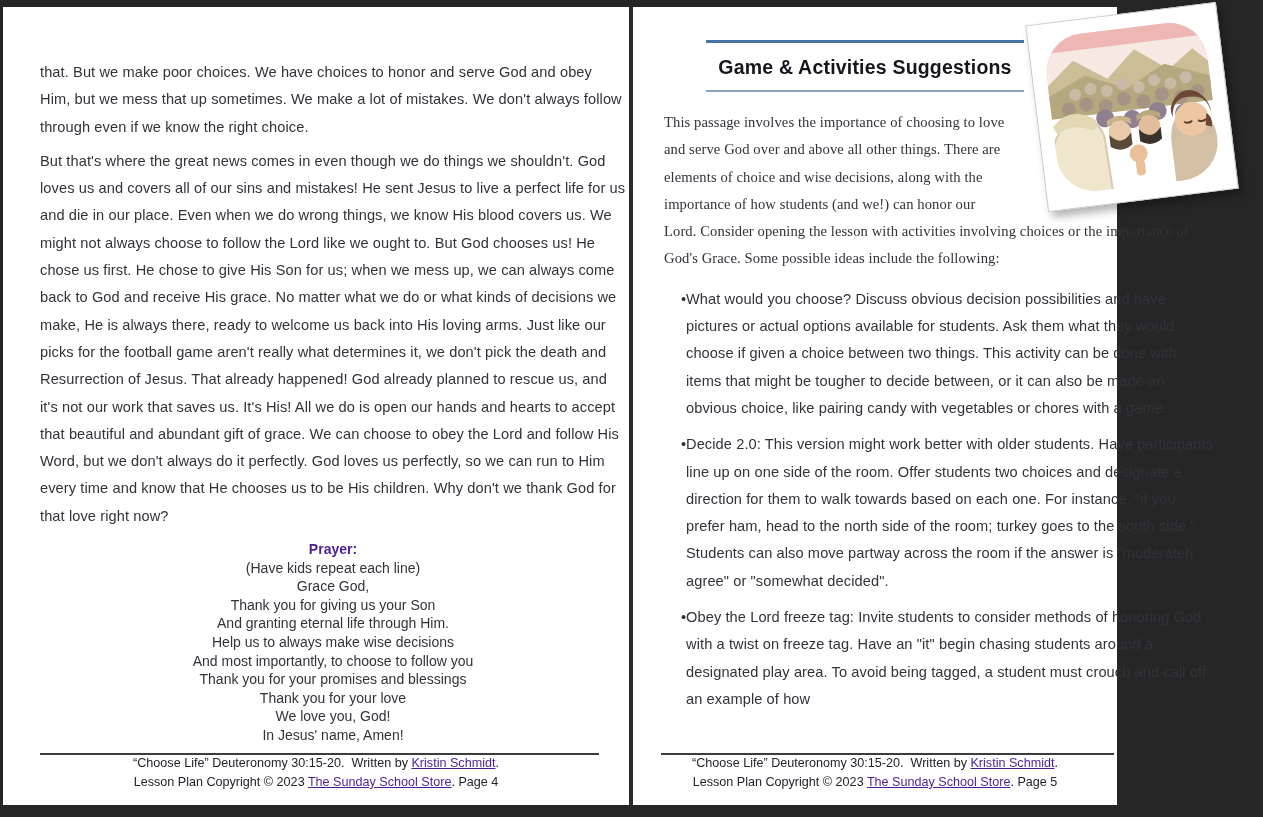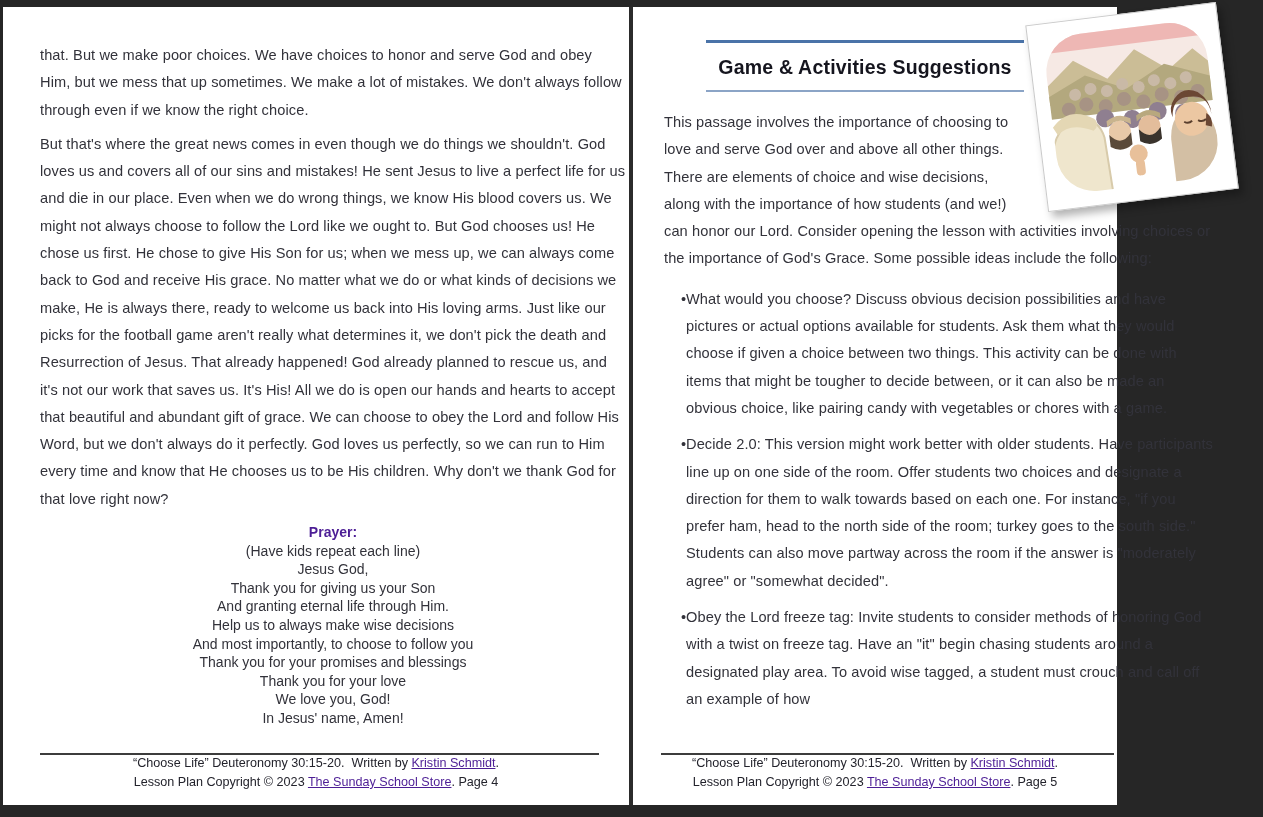--- a/index.html
+++ b/index.html
@@ -16,21 +16,21 @@
     display:flex;
   }
   .page {
     background:#ffffff; position:relative; height:100%;
   }
   .page-left  { width:626px; }
   .gutter { width:4px; background:#2b2b2b; height:100%; }
   .page-right { width:484px; }
 
   
-  .pl-content { padding:35px 2px 0 37px; width:624px; }
+  .pl-content { padding:16px 2px 0 37px; width:624px;margin-top:36px; }
   .body-par {
     font-size:14.6px; line-height:27.3px; color:#32323a;
     letter-spacing:0.1px; width:586px;
   }
   .body-par + .body-par { margin-top:7px; }
   .prayer { margin-top:10px; text-align:center; font-size:14px; line-height:18.6px; width:586px; }
   .prayer-title { font-weight:bold; color:#4c1d95; }
   .prayer-line { color:#32323a; }
 
   
@@ -45,21 +45,21 @@
   
   .pr-content { padding:33px 0 0 31px; width:605px; position:relative; }
   .heading-block { width:318px; margin-left:42px; text-align:center; }
   .heading-rule-top { height:3px; background:#4a73a8; }
   .heading-rule-bottom { height:2px; background:#8ba4c6; }
   .heading-text {
     font-size:19.5px; font-weight:bold; color:#15151e;
     line-height:33px; padding:8px 0 6px 0; letter-spacing:0.2px;
   }
   .intro {
-    margin-top:17px; font-size:14.6px; line-height:27.3px; width:552px; letter-spacing:0.1px;
+    margin-top:17px; font-size:14.6px; line-height:27.3px; width:552px; letter-spacing:0.1px;font-family:Liberation Serif, serif;
   }
   .intro::before { content:""; float:right; width:205px; height:82px; }
   .bullets { margin-top:13px; width:552px; }
   .bullet-item {
     display:flex; margin-top:9px;
     font-size:14.6px; line-height:27.3px; letter-spacing:0.1px;
   }
   .bullet-dot { width:22px; padding-left:17px; flex:none; color:#32323a; }
   .bullet-text { flex:1; padding-right:2px; }
 
@@ -78,21 +78,21 @@
 
 <div class="spread">
 
   <div class="page page-left">
     <div class="pl-content">
       <div class="body-par">that. But we make poor choices. We have choices to honor and serve God and obey Him, but we mess that up sometimes. We make a lot of mistakes. We don't always follow through even if we know the right choice.</div>
       <div class="body-par">But that's where the great news comes in even though we do things we shouldn't. God loves us and covers all of our sins and mistakes! He sent Jesus to live a perfect life for us and die in our place. Even when we do wrong things, we know His blood covers us. We might not always choose to follow the Lord like we ought to. But God chooses us! He chose us first. He chose to give His Son for us; when we mess up, we can always come back to God and receive His grace. No matter what we do or what kinds of decisions we make, He is always there, ready to welcome us back into His loving arms. Just like our picks for the football game aren't really what determines it, we don't pick the death and Resurrection of Jesus. That already happened! God already planned to rescue us, and it's not our work that saves us. It's His! All we do is open our hands and hearts to accept that beautiful and abundant gift of grace. We can choose to obey the Lord and follow His Word, but we don't always do it perfectly. God loves us perfectly, so we can run to Him every time and know that He chooses us to be His children. Why don't we thank God for that love right now?</div>
       <div class="prayer">
         <div class="prayer-title">Prayer:</div>
         <div class="prayer-line">(Have kids repeat each line)</div>
-        <div class="prayer-line">Jesus God,</div>
+        <div class="prayer-line">Grace God,</div>
         <div class="prayer-line">Thank you for giving us your Son</div>
         <div class="prayer-line">And granting eternal life through Him.</div>
         <div class="prayer-line">Help us to always make wise decisions</div>
         <div class="prayer-line">And most importantly, to choose to follow you</div>
         <div class="prayer-line">Thank you for your promises and blessings</div>
         <div class="prayer-line">Thank you for your love</div>
         <div class="prayer-line">We love you, God!</div>
         <div class="prayer-line">In Jesus' name, Amen!</div>
       </div>
     </div>
@@ -122,21 +122,21 @@
         <div class="bullet-item">
           <span class="bullet-dot">•</span>
           <span class="bullet-text">What would you choose? Discuss obvious decision possibilities and have pictures or actual options available for students. Ask them what they would choose if given a choice between two things. This activity can be done with items that might be tougher to decide between, or it can also be made an obvious choice, like pairing candy with vegetables or chores with a game.</span>
         </div>
         <div class="bullet-item">
           <span class="bullet-dot">•</span>
           <span class="bullet-text">Decide 2.0: This version might work better with older students. Have participants line up on one side of the room. Offer students two choices and designate a direction for them to walk towards based on each one. For instance, "if you prefer ham, head to the north side of the room; turkey goes to the south side." Students can also move partway across the room if the answer is "moderately agree" or "somewhat decided".</span>
         </div>
         <div class="bullet-item">
           <span class="bullet-dot">•</span>
-          <span class="bullet-text">Obey the Lord freeze tag: Invite students to consider methods of honoring God with a twist on freeze tag. Have an "it" begin chasing students around a designated play area. To avoid wise tagged, a student must crouch and call off an example of how</span>
+          <span class="bullet-text">Obey the Lord freeze tag: Invite students to consider methods of honoring God with a twist on freeze tag. Have an "it" begin chasing students around a designated play area. To avoid being tagged, a student must crouch and call off an example of how</span>
         </div>
       </div>
     </div>
 
     <div class="polaroid">
       <svg viewBox="0 0 166 162">
         <defs>
           <clipPath id="blob">
               <rect x="2" y="2" width="162" height="158" rx="38" ry="38"></rect>
             </clipPath>

